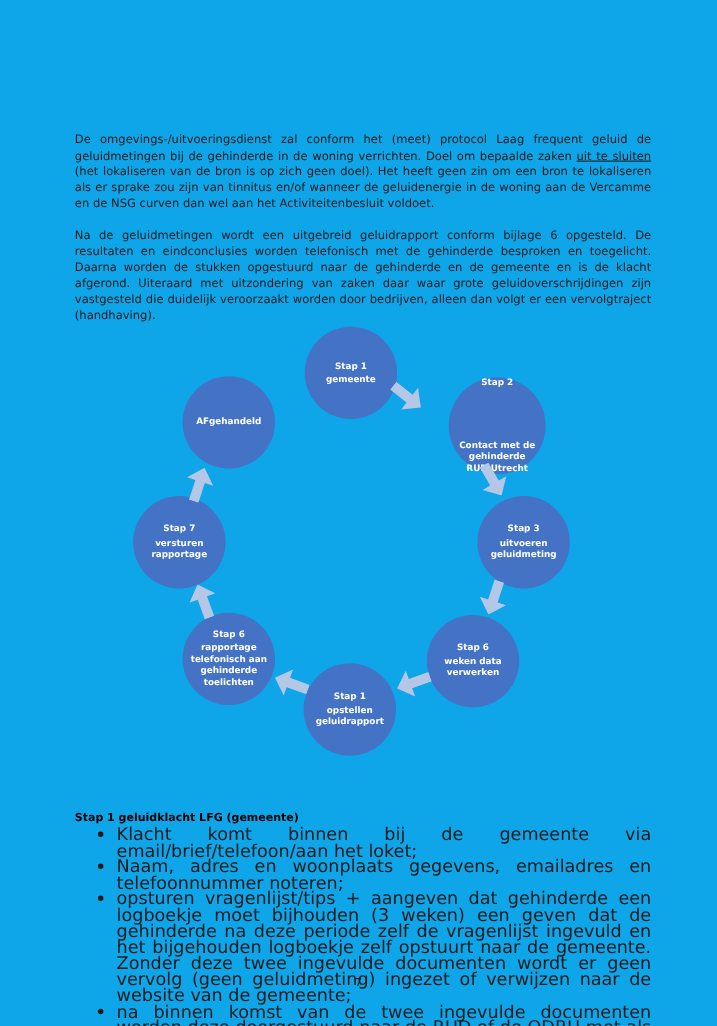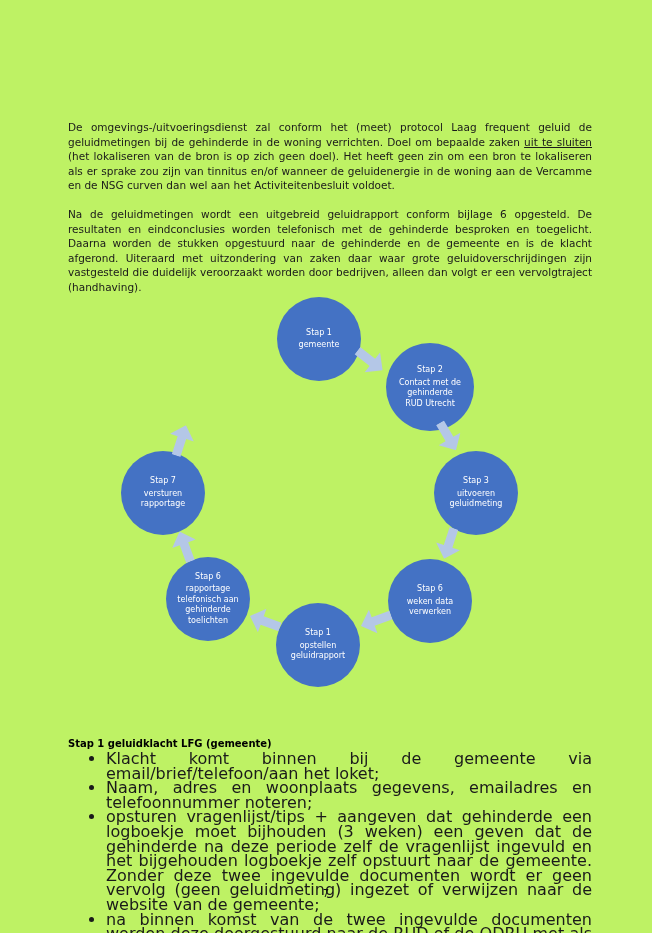--- a/index.html
+++ b/index.html
@@ -1,29 +1,29 @@
 <!DOCTYPE html>
 <html><head>
 <meta charset="utf-8">
 <style>
   html,body{margin:0;padding:0;background:#ffffff;}
   .page{
-    position:relative;width:652px;height:933px;background:#bef264;
+    position:relative;width:652px;height:933px;background:#0ea5e9;
     font-family:"DejaVu Sans","Liberation Sans",sans-serif;color:#1a1a1a;
     overflow:hidden;
   }
   .content{position:absolute;left:68px;top:120px;width:524px;}
   .para{margin:0 0 14px 0;font-size:10.5px;line-height:14.6px;text-align:justify;}
   .underline{text-decoration:underline;}
   
   .diagram{position:absolute;left:0;top:0;width:652px;height:933px;}
   .node{
     position:absolute;border-radius:50%;background:#4472C4;color:#fff;
     display:flex;flex-direction:column;align-items:center;justify-content:center;
-    text-align:center;font-size:8px;line-height:10.5px;
+    text-align:center;font-size:8px;line-height:10.5px;font-weight:bold;
   }
   .node-title{margin-bottom:2px;}
   .node-body{white-space:pre-line;}
   .arrow{position:absolute;transform-origin:50% 50%;}
   .arrow polygon{fill:#B4C7E7;}
   
   .section{position:absolute;left:68px;top:736px;width:524px;}
   .section h2{margin:0;font-size:10px;line-height:15px;color:#000;}
   .section ul{margin:1px 0 0 0;padding-left:38px;}
   .section li{font-size:16px;line-height:14.6px;text-align:justify;padding-left:0;}
@@ -38,21 +38,21 @@
     <p class="para"><span>De omgevings-/uitvoeringsdienst zal conform het (meet) protocol Laag frequent geluid de geluidmetingen bij de gehinderde in de woning verrichten. Doel om bepaalde zaken </span><span class="underline">uit te sluiten</span><span> (het lokaliseren van de bron is op zich geen doel). Het heeft geen zin om een bron te lokaliseren als er sprake zou zijn van tinnitus en/of wanneer de geluidenergie in de woning aan de Vercamme en de NSG curven dan wel aan het Activiteitenbesluit voldoet.</span></p>
     <p class="para">Na de geluidmetingen wordt een uitgebreid geluidrapport conform bijlage 6 opgesteld. De resultaten en eindconclusies worden telefonisch met de gehinderde besproken en toegelicht. Daarna worden de stukken opgestuurd naar de gehinderde en de gemeente en is de klacht afgerond. Uiteraard met uitzondering van zaken daar waar grote geluidoverschrijdingen zijn vastgesteld die duidelijk veroorzaakt worden door bedrijven, alleen dan volgt er een vervolgtraject (handhaving).</p>
   </div>
 
   <div class="diagram">
 
     <div class="node" style="left:277px;top:297px;width:84px;height:84px;">
       <div class="node-title">Stap 1</div>
       <div class="node-body">gemeente</div>
     </div>
-    <div class="node" style="left:386px;top:343px;width:88px;height:88px;">
+    <div class="node" style="left:408px;top:343px;width:88px;height:88px;justify-content:space-between;">
       <div class="node-title">Stap 2</div>
       <div class="node-body">Contact met de
 gehinderde
 RUD Utrecht</div>
     </div>
     <div class="node" style="left:434px;top:451px;width:84px;height:84px;">
       <div class="node-title">Stap 3</div>
       <div class="node-body">uitvoeren
 geluidmeting</div>
     </div>
@@ -70,20 +70,24 @@
       <div class="node-title">Stap 6</div>
       <div class="node-body">rapportage
 telefonisch aan
 gehinderde
 toelichten</div>
     </div>
     <div class="node" style="left:121px;top:451px;width:84px;height:84px;">
       <div class="node-title">Stap 7</div>
       <div class="node-body">versturen
 rapportage</div>
+    </div>
+    <div class="node" style="left:166px;top:342px;width:84px;height:84px;">
+      <div class="node-title">AFgehandeld</div>
+      <div class="node-body"></div>
     </div>
 
     <svg class="arrow" width="32" height="25" viewBox="0 0 32 25" style="left:354px;top:348px;transform:rotate(38deg);">
         <polygon points="0,8 19,8 19,0 32,12.5 19,25 19,17 0,17"></polygon>
       </svg>
     <svg class="arrow" width="32" height="25" viewBox="0 0 32 25" style="left:432px;top:424px;transform:rotate(60deg);">
         <polygon points="0,8 19,8 19,0 32,12.5 19,25 19,17 0,17"></polygon>
       </svg>
     <svg class="arrow" width="32" height="25" viewBox="0 0 32 25" style="left:433px;top:531px;transform:rotate(108deg);">
         <polygon points="0,8 19,8 19,0 32,12.5 19,25 19,17 0,17"></polygon>

